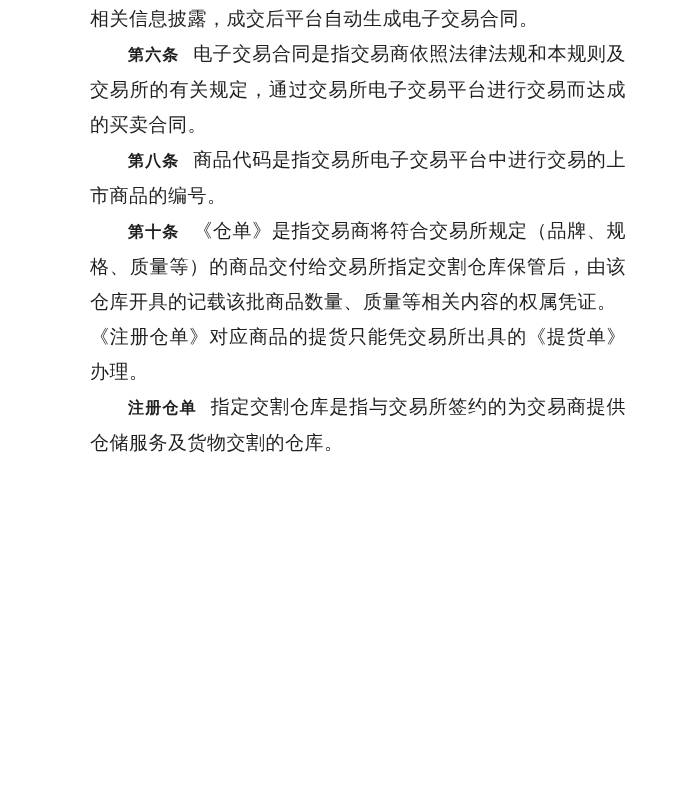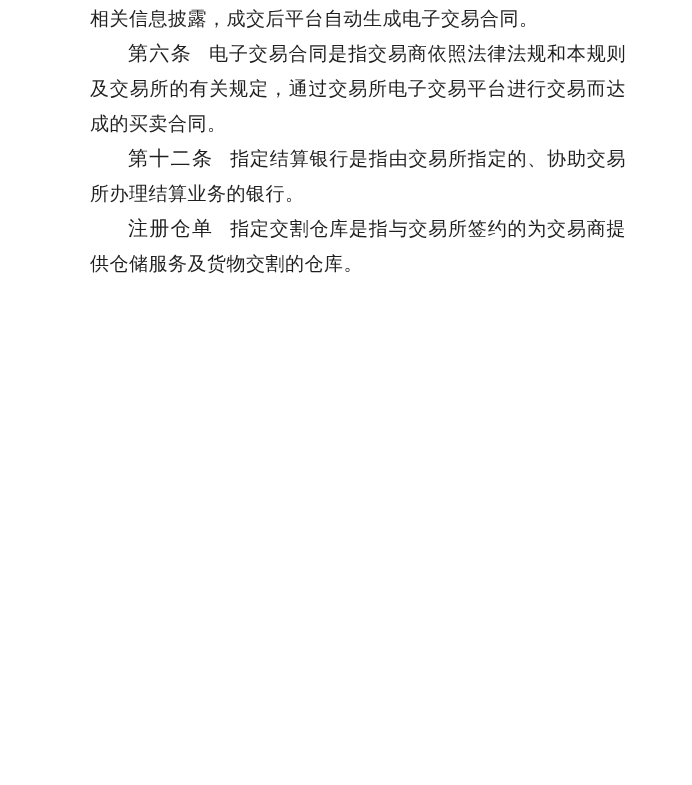--- a/index.html
+++ b/index.html
@@ -24,33 +24,35 @@
     line-height: 35px;
     color: #1f1f1f;
     text-align: justify;
     letter-spacing: 0.5px;
   }
   .para.indent {
     text-indent: 2em;
   }
   .art-num {
     font-family: "Liberation Sans", "DejaVu Sans", sans-serif;
-    font-weight: 400;
-    font-size: 20px;
+    font-weight: 700;
+    font-size: 16px;
     letter-spacing: 1px;
     margin-right: 0.85em;
   }
   .art-num:empty {
     display: none;
     margin: 0;
   }
 </style>
 </head>
 <body>
 
 <div class="page">
   <div id="document-body">
       <p class="para"><span>相关信息披露，成交后平台自动生成电子交易合同。</span></p>
       <p class="para indent"><b class="art-num">第六条</b><span>电子交易合同是指交易商依照法律法规和本规则及交易所的有关规定，通过交易所电子交易平台进行交易而达成的买卖合同。</span></p>
-      <p class="para indent"><b class="art-num">第十二条</b><span>指定结算银行是指由交易所指定的、协助交易所办理结算业务的银行。</span></p>
+      <p class="para indent"><b class="art-num">第八条</b><span>商品代码是指交易所电子交易平台中进行交易的上市商品的编号。</span></p>
+      <p class="para indent"><b class="art-num">第十条</b><span>《仓单》是指交易商将符合交易所规定（品牌、规格、质量等）的商品交付给交易所指定交割仓库保管后，由该仓库开具的记载该批商品数量、质量等相关内容的权属凭证。</span></p>
+      <p class="para"><span>《注册仓单》对应商品的提货只能凭交易所出具的《提货单》办理。</span></p>
       <p class="para indent"><b class="art-num">注册仓单</b><span>指定交割仓库是指与交易所签约的为交易商提供仓储服务及货物交割的仓库。</span></p>
     </div>
 </div>
 
 </body></html>

